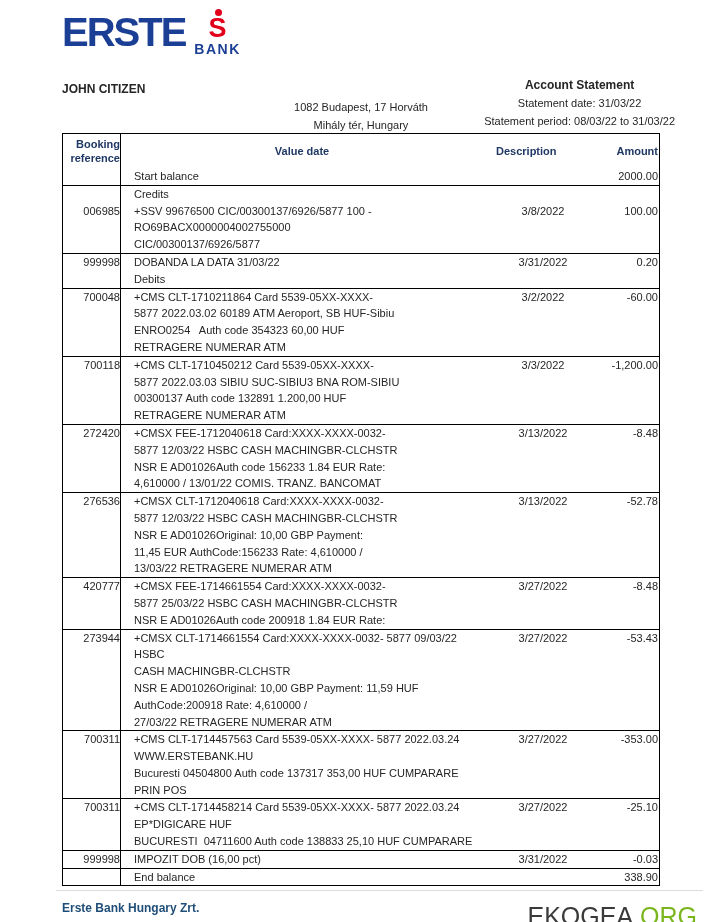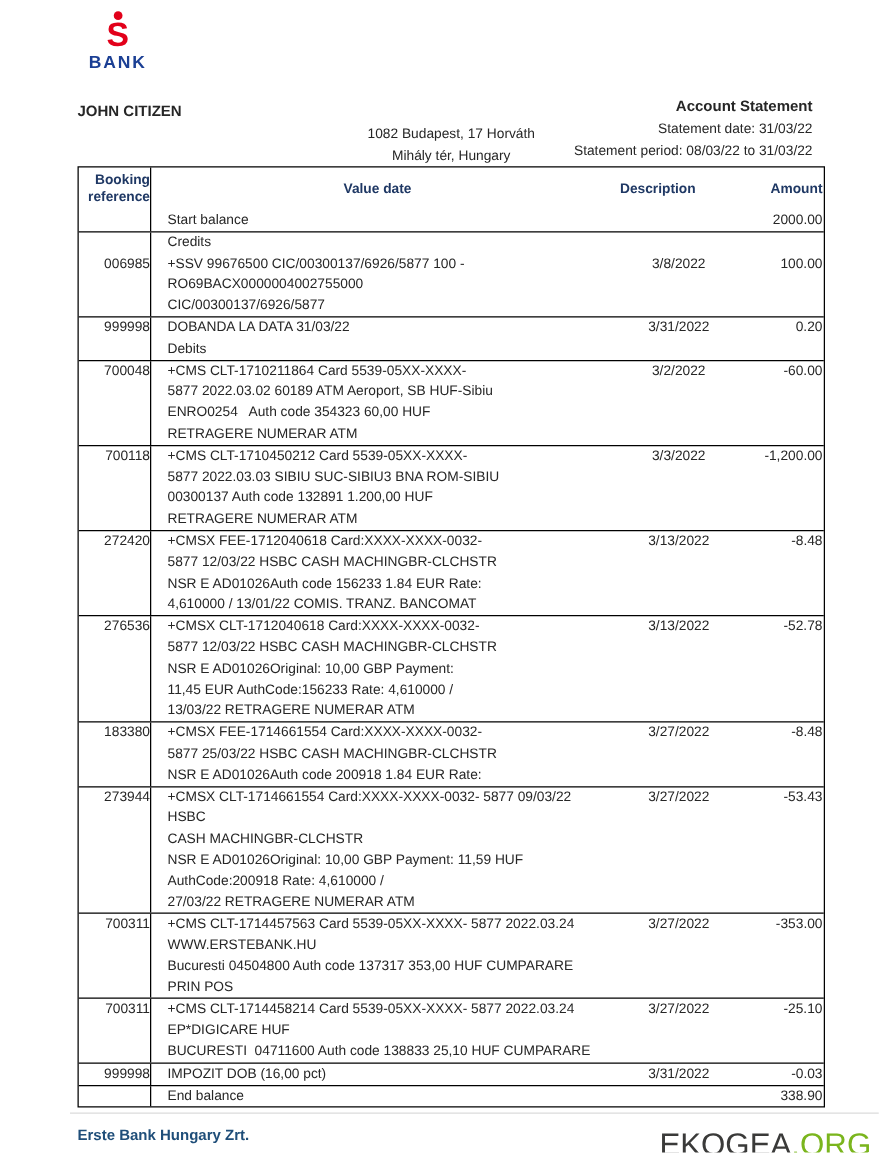--- a/index.html
+++ b/index.html
@@ -10,21 +10,21 @@
   .top { position:relative; padding:14px 51px 0 62px; height:131px; box-sizing:border-box; }
   .brand { display:flex; align-items:flex-start; height:52px; }
   .brand-word { font-size:40px; font-weight:800; letter-spacing:-2px; line-height:36px; color:var(--erste-blue); }
   .s-mark { position:relative; margin-left:9px; margin-top:2px; text-align:center; }
   .s-letter { display:block; font-size:27px; line-height:24px; font-weight:800; color:var(--erste-red); }
   .s-dot { position:absolute; top:-7px; left:50%; margin-left:-3px; width:7px; height:7px; border-radius:50%; background:var(--erste-red); }
   .s-bank { display:block; font-size:14px; font-weight:700; letter-spacing:1.5px; color:var(--erste-blue); margin-top:1px; }
   .customer { margin-top:14px; }
   .customer-name { font-size:12px; font-weight:700; line-height:18px; }
   .customer-line { font-size:11px; line-height:18px;text-align:center; }
-  .stmt { position:absolute; top:76px; right:61px; text-align:right; }
+  .stmt { position:absolute; top:76px; right:36px; text-align:center; }
   .stmt-title { font-size:12px; font-weight:700; line-height:18px; }
   .stmt-line { font-size:11px; line-height:18px; }
 
   
   .stable { margin:2px 51px 0 62px; width:598px; border:1px solid #000; box-sizing:border-box; font-size:11px; }
   .trow { display:grid; grid-template-columns:58px 362px 120px 58px; border-top:1px solid #000; }
   .trow:first-child { border-top:none; }
   .thead { color:#1F3864; font-weight:700; }
   .thead .cell { padding-top:3px; padding-bottom:3px; }
   .thead .cell.desc, .thead .cell.vdate, .thead .cell.amt { display:flex; align-items:center; }
@@ -49,20 +49,21 @@
   .ek-dark { color:#3a3a39; }
   .ek-green { color:var(--ekogea-green); }
 </style>
 </head>
 <body>
 
 <div class="page">
 
   <div class="top">
     <div class="brand">
+      <span class="brand-word">ERSTE</span>
       <span class="s-mark">
         <span class="s-dot"></span>
         <span class="s-letter">S</span>
         <span class="s-bank">BANK</span>
       </span>
     </div>
     <div class="customer">
       <div class="customer-name">JOHN CITIZEN</div>
       <div class="customer-line">1082 Budapest, 17 Horváth</div>
       <div class="customer-line">Mihály tér, Hungary</div>
@@ -121,21 +122,21 @@
           <div class="cell vdate">3/13/2022</div>
           <div class="cell amt">-8.48</div>
         </div>
         <div class="trow">
           <div class="cell ref">276536</div>
           <div class="cell desc"><div class="desc-line">+CMSX CLT-1712040618 Card:XXXX-XXXX-0032-</div><div class="desc-line">5877 12/03/22 HSBC CASH MACHINGBR-CLCHSTR</div><div class="desc-line">NSR E AD01026Original: 10,00 GBP Payment:</div><div class="desc-line">11,45 EUR AuthCode:156233 Rate: 4,610000 /</div><div class="desc-line">13/03/22 RETRAGERE NUMERAR ATM</div></div>
           <div class="cell vdate">3/13/2022</div>
           <div class="cell amt">-52.78</div>
         </div>
         <div class="trow">
-          <div class="cell ref">183380</div>
+          <div class="cell ref">420777</div>
           <div class="cell desc"><div class="desc-line">+CMSX FEE-1714661554 Card:XXXX-XXXX-0032-</div><div class="desc-line">5877 25/03/22 HSBC CASH MACHINGBR-CLCHSTR</div><div class="desc-line">NSR E AD01026Auth code 200918 1.84 EUR Rate:</div></div>
           <div class="cell vdate">3/27/2022</div>
           <div class="cell amt">-8.48</div>
         </div>
         <div class="trow">
           <div class="cell ref">273944</div>
           <div class="cell desc"><div class="desc-line">+CMSX CLT-1714661554 Card:XXXX-XXXX-0032- 5877 09/03/22 HSBC</div><div class="desc-line">CASH MACHINGBR-CLCHSTR</div><div class="desc-line">NSR E AD01026Original: 10,00 GBP Payment: 11,59 HUF</div><div class="desc-line">AuthCode:200918 Rate: 4,610000 /</div><div class="desc-line">27/03/22 RETRAGERE NUMERAR ATM</div></div>
           <div class="cell vdate">3/27/2022</div>
           <div class="cell amt">-53.43</div>
         </div>

